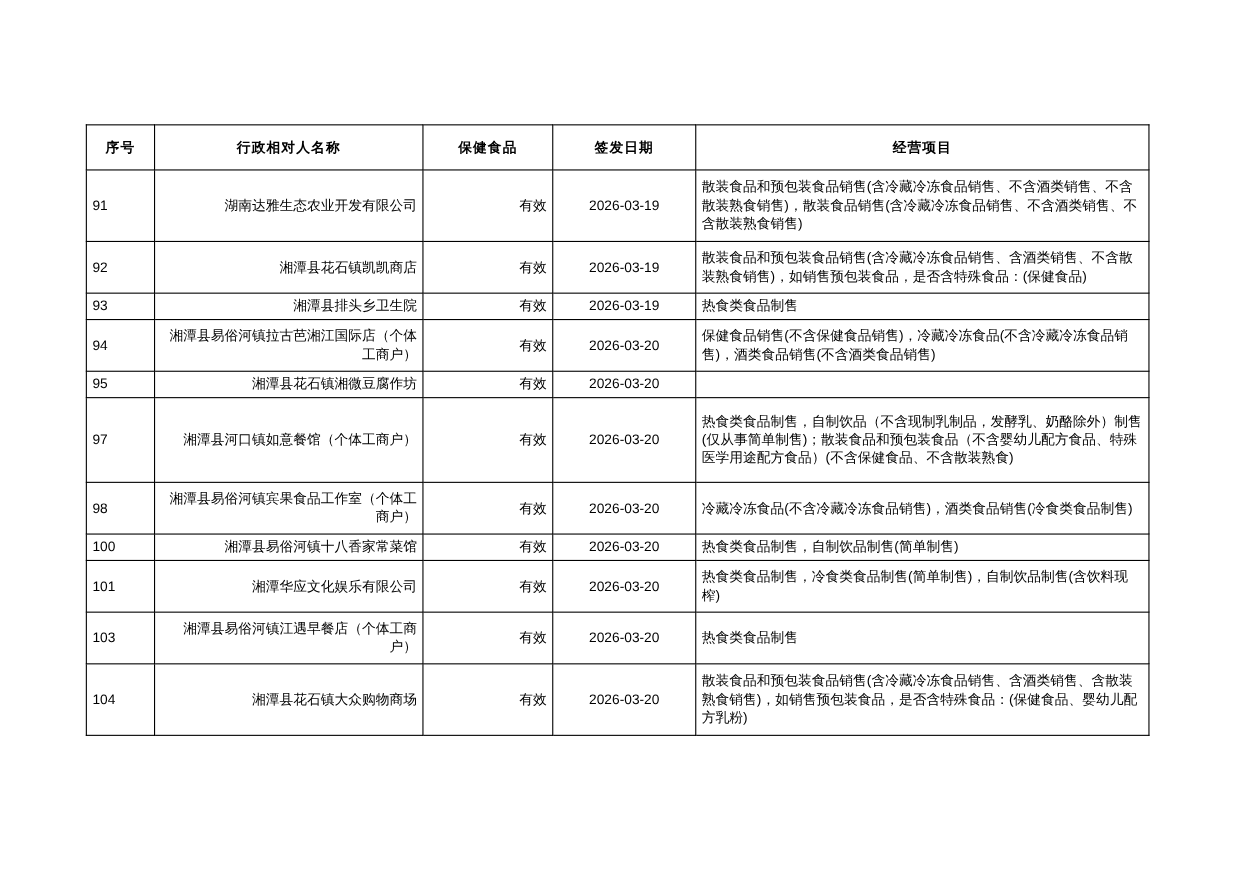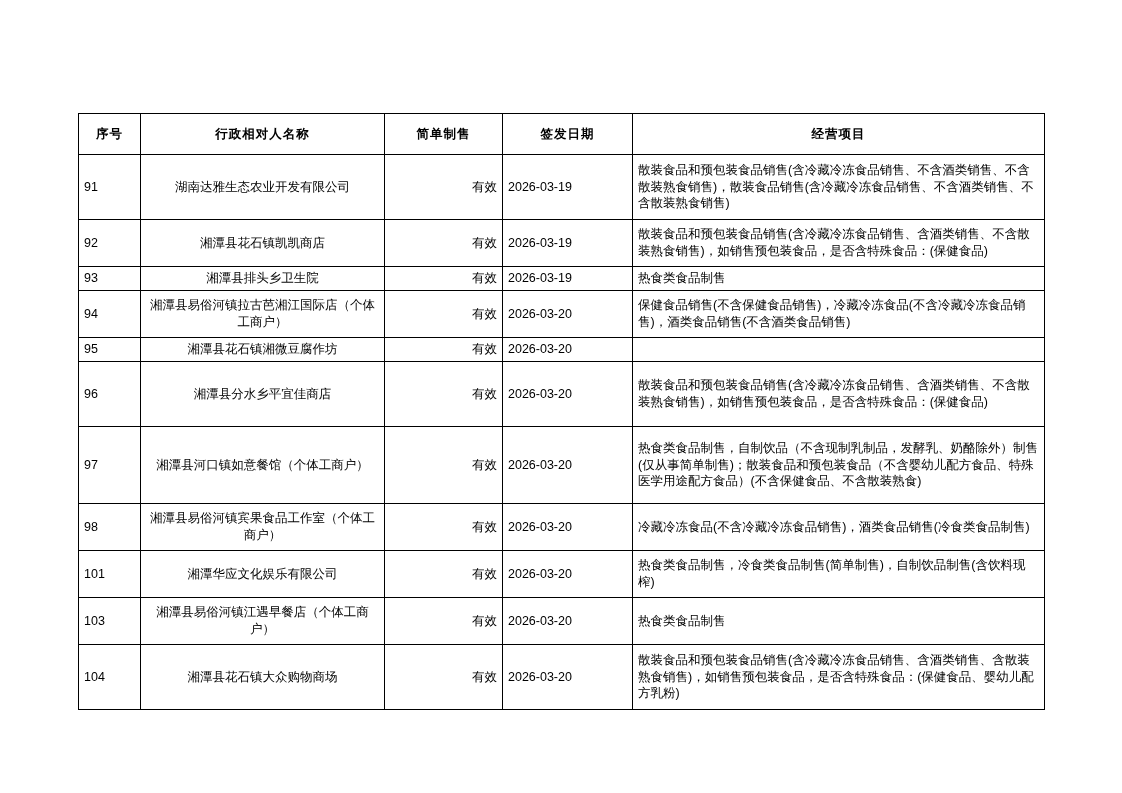--- a/index.html
+++ b/index.html
@@ -50,31 +50,32 @@
   col.c-date { width: 130px; }
   col.c-items { width: 412px; }
 
   td.seq {
     text-align: left;
     vertical-align: bottom;
     font-size: 12.5px;
     padding-bottom: 2px;
   }
   td.name {
-    text-align: center;
+    text-align: right;
     vertical-align: bottom;
     padding-left: 6px;
     padding-bottom: 2px;
   }
   td.status {
     text-align: right;
     vertical-align: bottom;
     padding-bottom: 2px;
   }
   td.date {
+    text-align: center;
     vertical-align: bottom;
     padding-bottom: 2px;
   }
   td.items {
     text-align: left;
     vertical-align: top;
     padding-top: 3px;
     line-height: 1.45;
   }
   tr.r-tall td { height: 60px; }
@@ -91,21 +92,21 @@
       <col class="c-seq">
       <col class="c-name">
       <col class="c-status">
       <col class="c-date">
       <col class="c-items">
     </colgroup>
     <thead>
       <tr>
         <th>序号</th>
         <th>行政相对人名称</th>
-        <th>简单制售</th>
+        <th>保健食品</th>
         <th>签发日期</th>
         <th>经营项目</th>
       </tr>
     </thead>
     <tbody id="table-body">
         <tr class="r-tall">
           <td class="seq">91</td>
           <td class="name">湖南达雅生态农业开发有限公司</td>
           <td class="status">有效</td>
           <td class="date">2026-03-19</td>
@@ -132,40 +133,40 @@
           <td class="date">2026-03-20</td>
           <td class="items">保健食品销售(不含保健食品销售)，冷藏冷冻食品(不含冷藏冷冻食品销售)，酒类食品销售(不含酒类食品销售)</td>
         </tr>
         <tr class="r-short">
           <td class="seq">95</td>
           <td class="name">湘潭县花石镇湘微豆腐作坊</td>
           <td class="status">有效</td>
           <td class="date">2026-03-20</td>
           <td class="items"></td>
         </tr>
-        <tr class="r-tall">
-          <td class="seq">96</td>
-          <td class="name">湘潭县分水乡平宜佳商店</td>
-          <td class="status">有效</td>
-          <td class="date">2026-03-20</td>
-          <td class="items">散装食品和预包装食品销售(含冷藏冷冻食品销售、含酒类销售、不含散装熟食销售)，如销售预包装食品，是否含特殊食品：(保健食品)</td>
-        </tr>
         <tr class="r-xtall">
           <td class="seq">97</td>
           <td class="name">湘潭县河口镇如意餐馆（个体工商户）</td>
           <td class="status">有效</td>
           <td class="date">2026-03-20</td>
           <td class="items">热食类食品制售，自制饮品（不含现制乳制品，发酵乳、奶酪除外）制售(仅从事简单制售)；散装食品和预包装食品（不含婴幼儿配方食品、特殊医学用途配方食品）(不含保健食品、不含散装熟食)</td>
         </tr>
         <tr class="r-mid">
           <td class="seq">98</td>
           <td class="name">湘潭县易俗河镇宾果食品工作室（个体工商户）</td>
           <td class="status">有效</td>
           <td class="date">2026-03-20</td>
           <td class="items">冷藏冷冻食品(不含冷藏冷冻食品销售)，酒类食品销售(冷食类食品制售)</td>
+        </tr>
+        <tr class="r-short">
+          <td class="seq">100</td>
+          <td class="name">湘潭县易俗河镇十八香家常菜馆</td>
+          <td class="status">有效</td>
+          <td class="date">2026-03-20</td>
+          <td class="items">热食类食品制售，自制饮品制售(简单制售)</td>
         </tr>
         <tr class="r-mid">
           <td class="seq">101</td>
           <td class="name">湘潭华应文化娱乐有限公司</td>
           <td class="status">有效</td>
           <td class="date">2026-03-20</td>
           <td class="items">热食类食品制售，冷食类食品制售(简单制售)，自制饮品制售(含饮料现榨)</td>
         </tr>
         <tr class="r-mid">
           <td class="seq">103</td>

